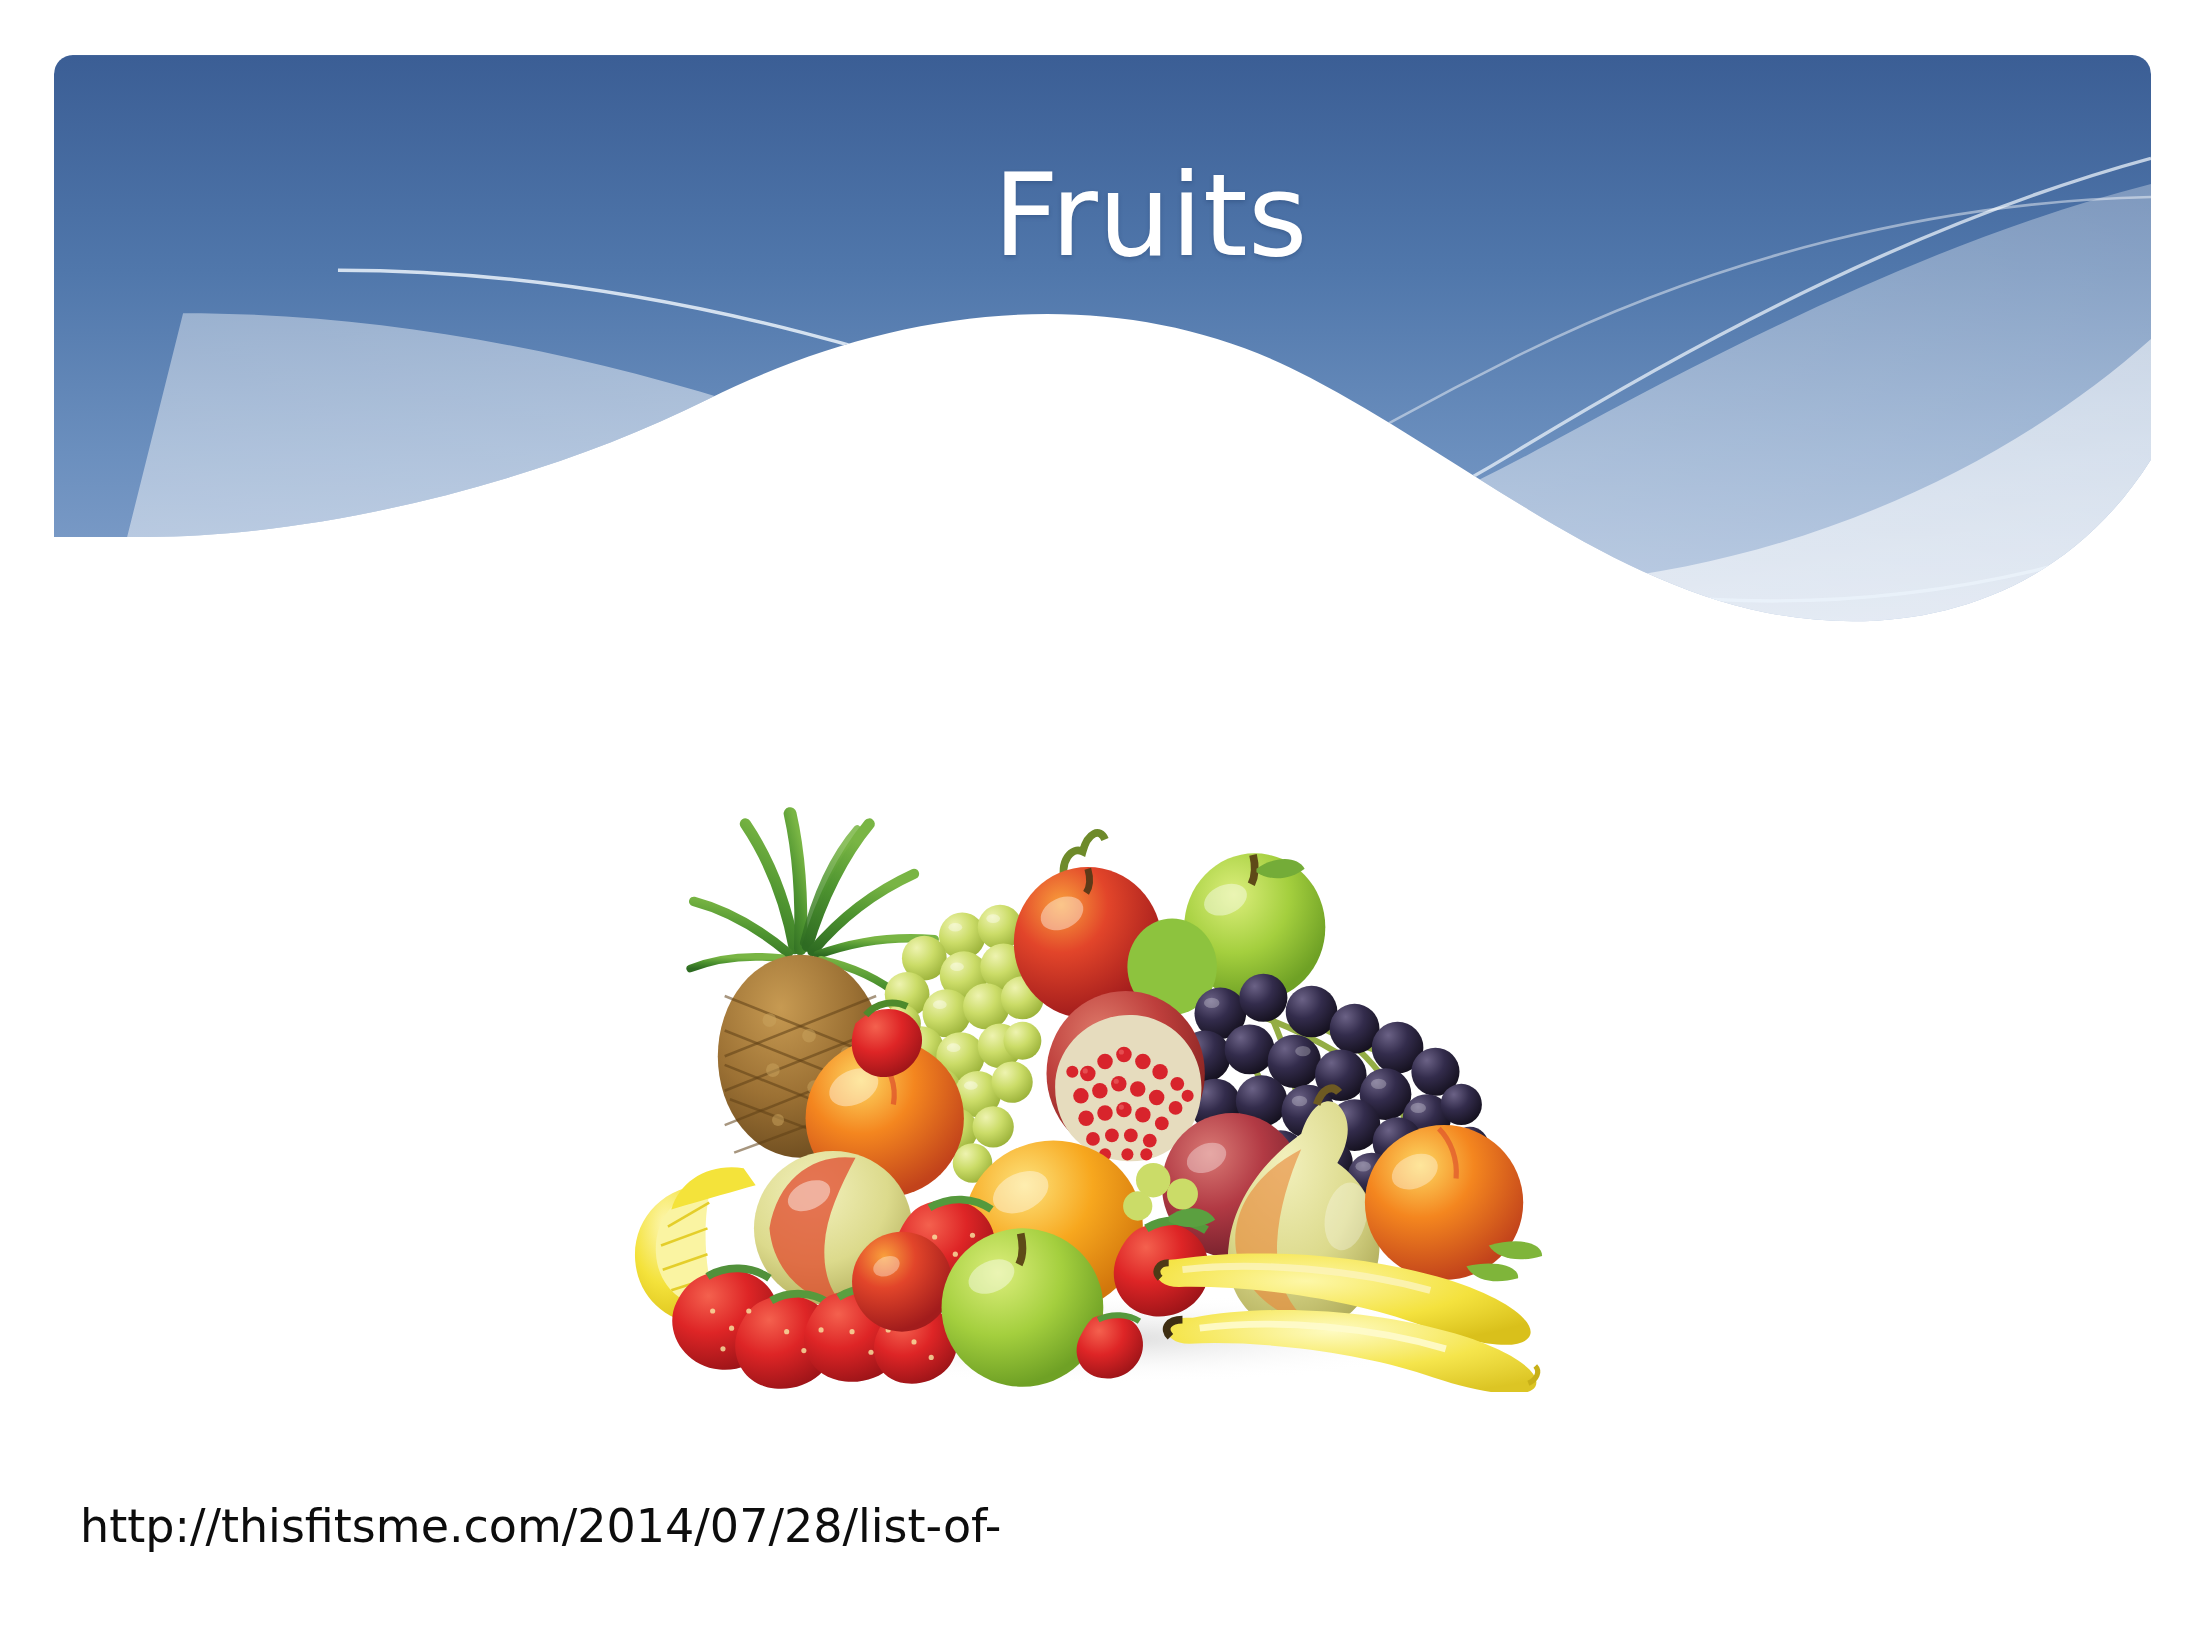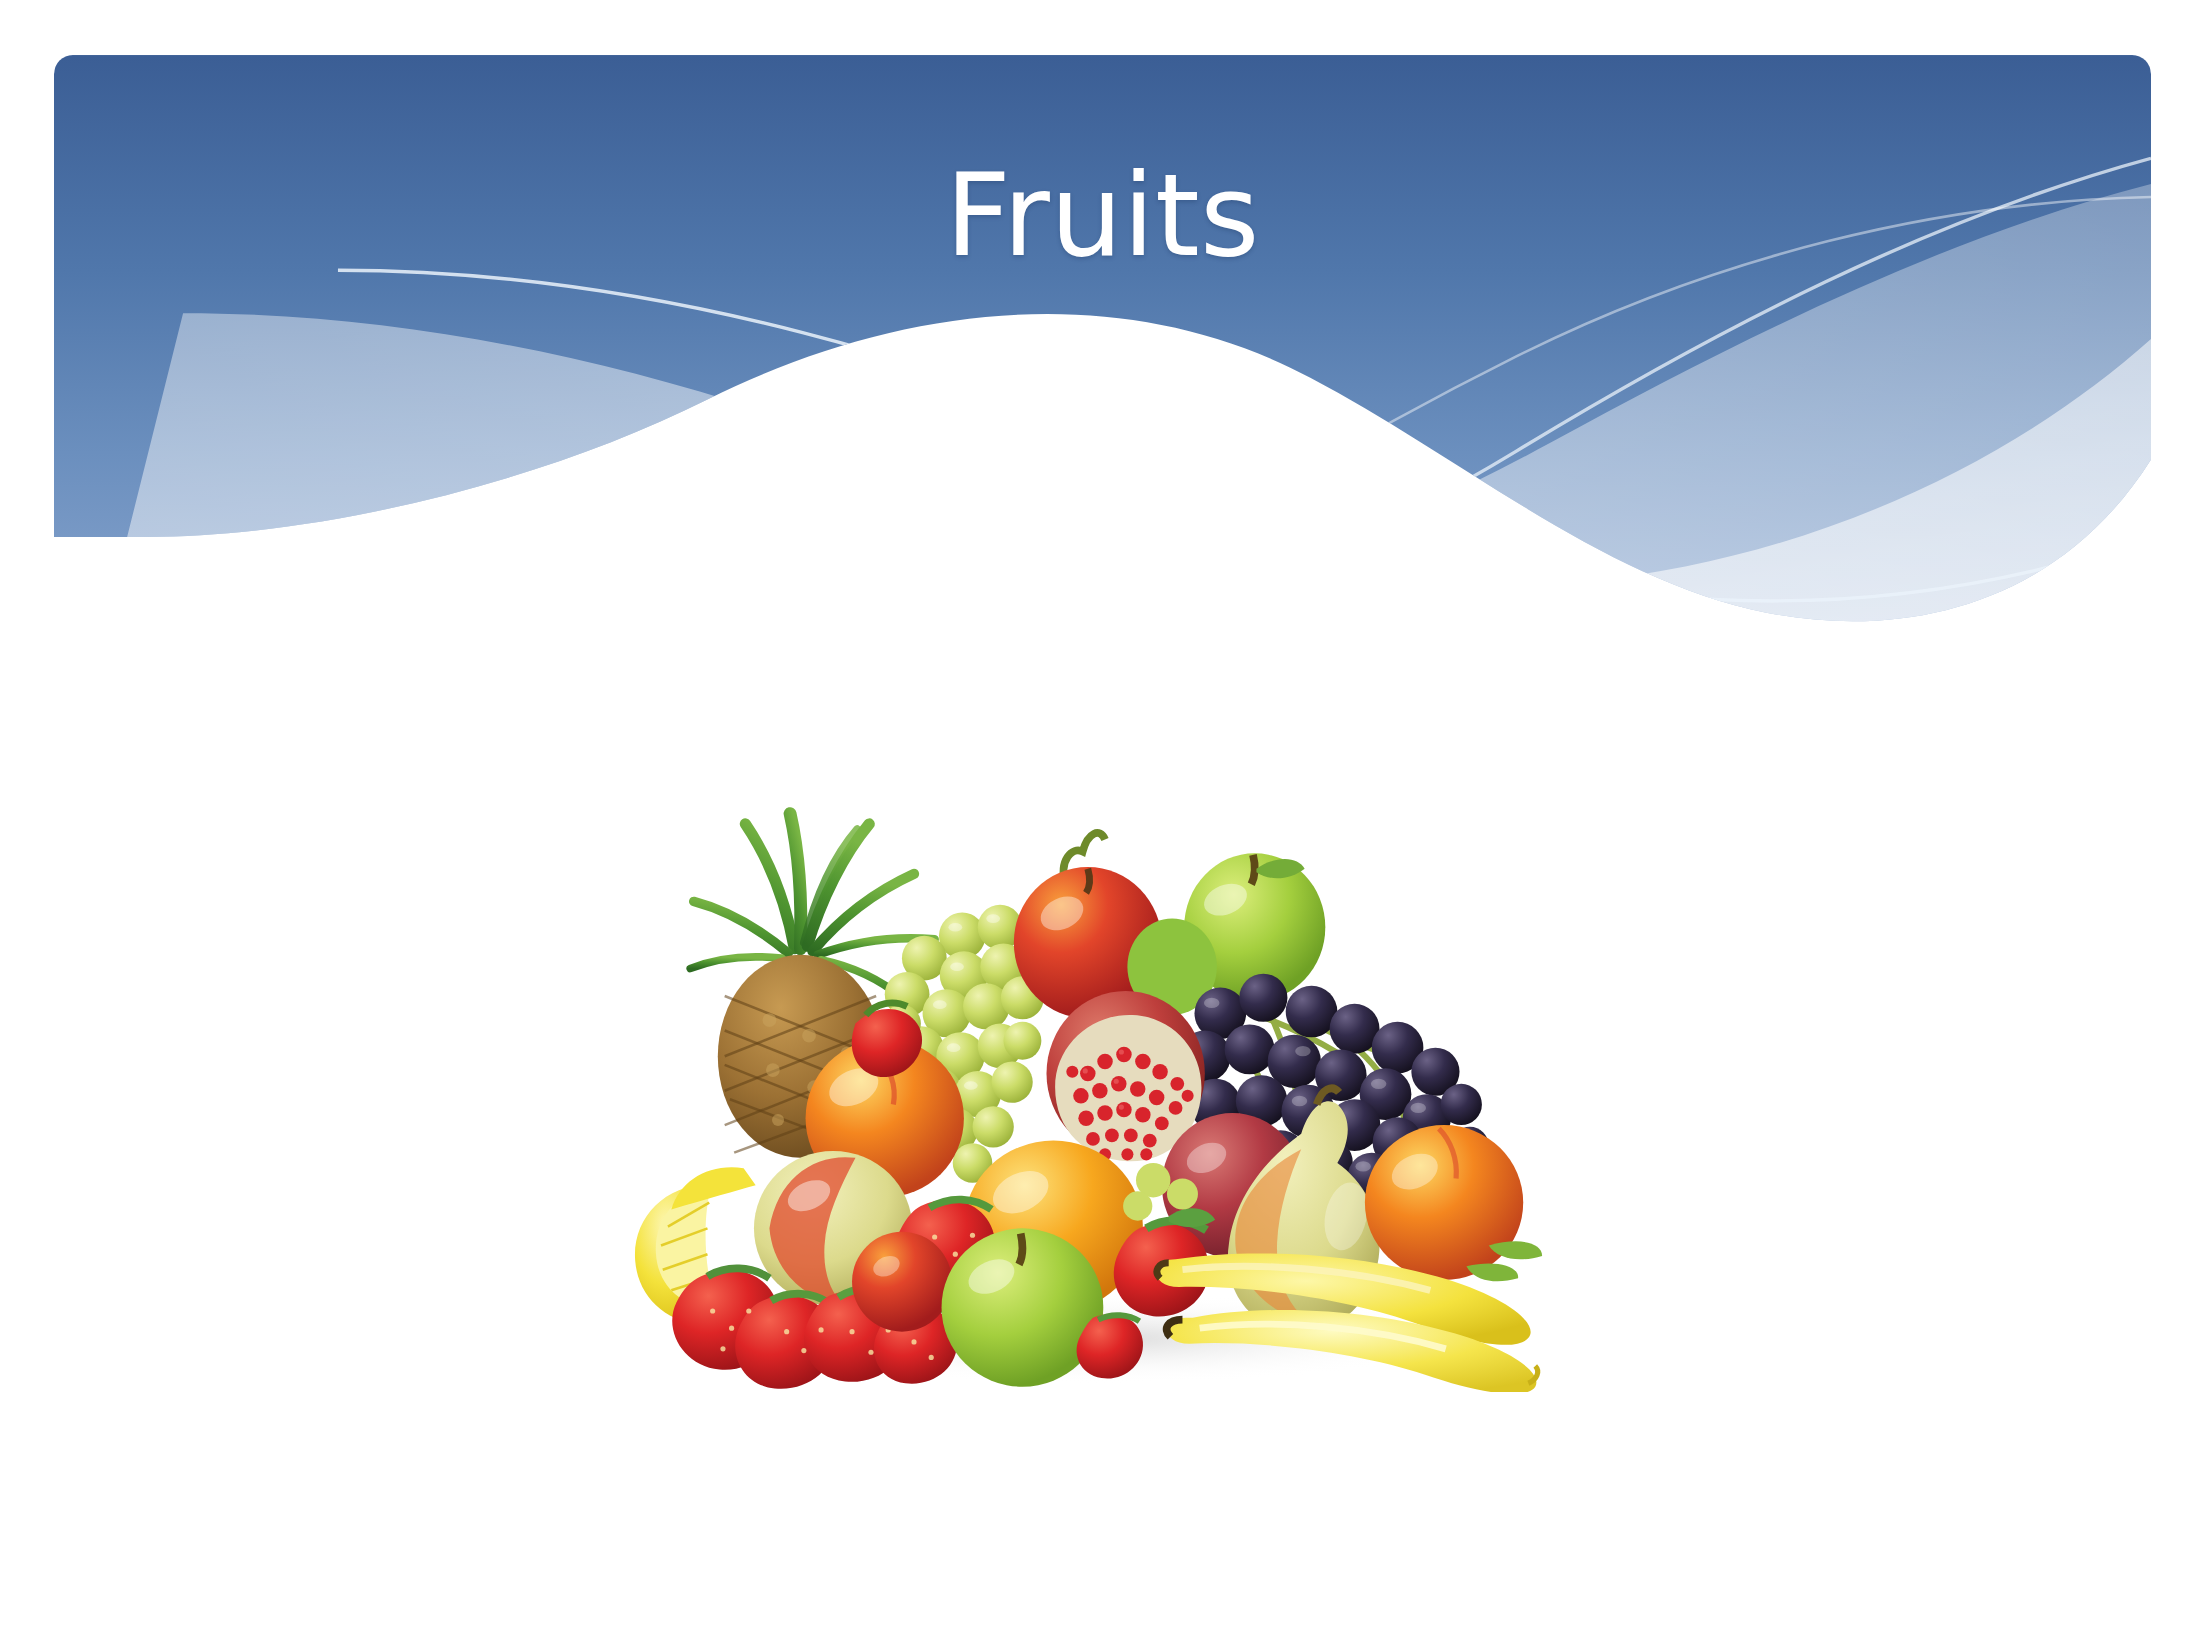--- a/index.html
+++ b/index.html
@@ -42,20 +42,21 @@
     width: 2097px;
     text-align: center;
     color: #ffffff;
     font-size: 114px;
     font-weight: 400;
     line-height: 1.1;
     letter-spacing: 0.4px;
     font-family: "DejaVu Sans", sans-serif;
     text-shadow: 0 1.7px 4.3px rgba(20,45,85,0.28);
     white-space: nowrap;
+    padding-left: 48px;
   }
 
   
   #fruit-image {
     position: absolute;
     left: 618px;
     top: 798px;
     width: 925px;
     height: 594px;
     background: #ffffff;
@@ -559,16 +560,17 @@
 
       <g fill="#CBDC68">
         <circle cx="622" cy="444" r="20"></circle>
           <circle cx="656" cy="460" r="18"></circle>
         <circle cx="604" cy="474" r="17"></circle>
       </g>
     </svg>
   </div>
 
   <div id="source-caption">
+    <span class="cap-line">http://thisfitsme.com/2014/07/28/list-of-</span>
   </div>
 
 </div>
 
 
 </body></html>

